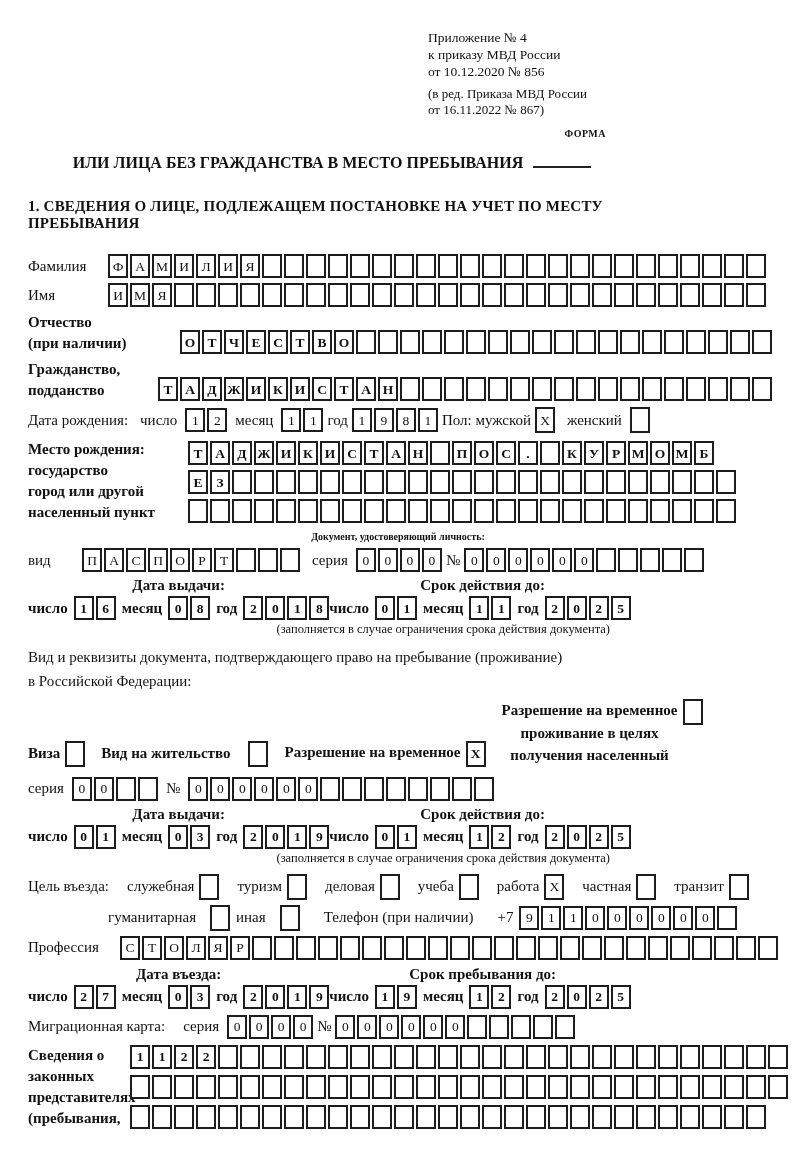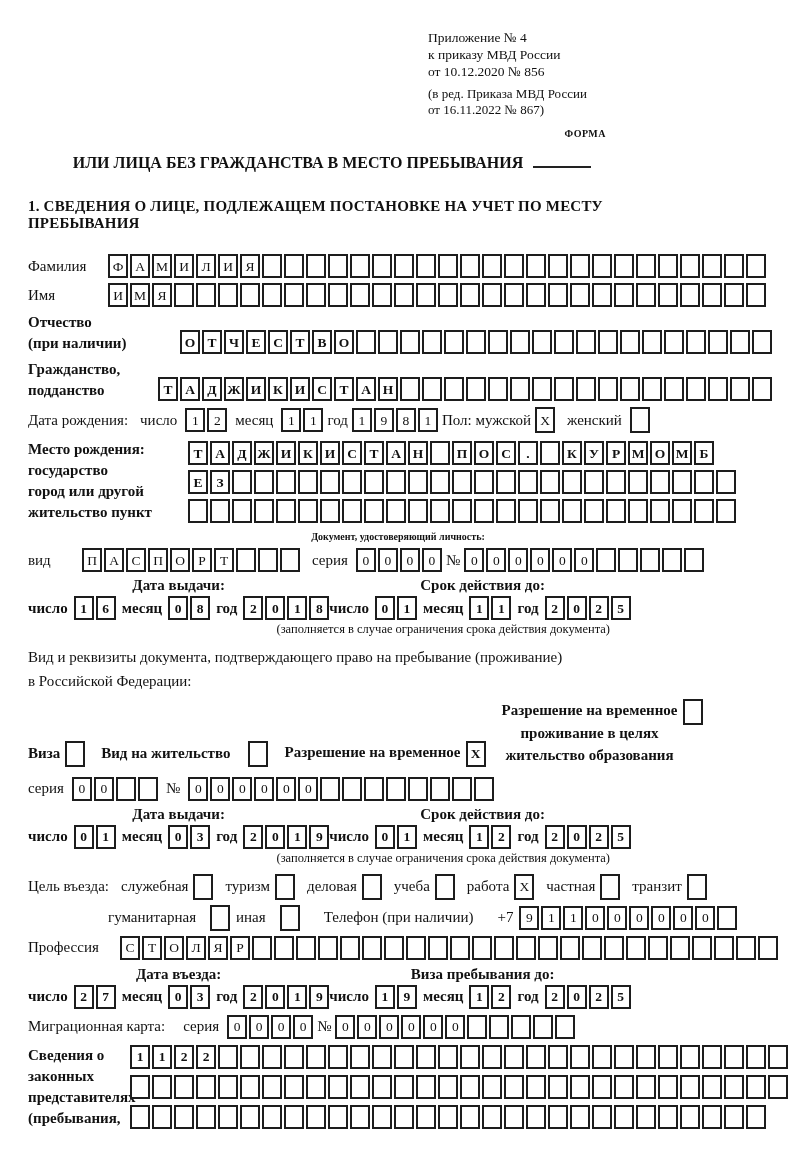--- a/index.html
+++ b/index.html
@@ -250,21 +250,21 @@
     <span class="cells cb">
         <span class="cell"></span>
       </span>
   </div>
 
   <div class="row top mt6">
     <span class="lbl stack" style="width:160px">
       <div>Место рождения:</div>
       <div>государство</div>
       <div>город или другой</div>
-      <div>жительство пункт</div>
+      <div>населенный пункт</div>
     </span>
     <span class="rows-gap">
       <span class="cells">
           <span class="cell">Т</span>
           <span class="cell">А</span>
           <span class="cell">Д</span>
           <span class="cell">Ж</span>
           <span class="cell">И</span>
           <span class="cell">К</span>
           <span class="cell">И</span>
@@ -457,21 +457,21 @@
         <div>Разрешение на временное</div>
       </span>
       <span class="cells cb">
           <span class="cell">X</span>
         </span>
     </span>
     <span class="opt" style="align-items:flex-start">
       <span class="center2">
         <div>Разрешение на временное</div>
         <div>проживание в целях</div>
-        <div>жительство образования</div>
+        <div>получения населенный</div>
       </span>
       <span class="cells cb">
           <span class="cell"></span>
         </span>
     </span>
   </div>
 
   <div class="row mt10">
     <span class="lbl">серия</span>
     <span class="gap8"></span>
@@ -543,21 +543,21 @@
             <span class="cell">2</span>
             <span class="cell">0</span>
             <span class="cell">2</span>
             <span class="cell">5</span>
           </span>
       </div>
     </div>
   </div>
   <div class="note">(заполняется в случае ограничения срока действия документа)</div>
 
-  <div class="row" style="gap:12px;">
+  <div class="row" style="gap:18px;">
     <span class="lbl">Цель въезда:</span>
     <span class="opt">
         <span class="txt">служебная</span>
         <span class="cells cb">
           <span class="cell"></span>
         </span>
       </span>
     <span class="opt">
         <span class="txt">туризм</span>
         <span class="cells cb">
@@ -682,21 +682,21 @@
         <span>год</span>
         <span class="cells">
             <span class="cell">2</span>
             <span class="cell">0</span>
             <span class="cell">1</span>
             <span class="cell">9</span>
           </span>
       </div>
     </div>
     <div class="date-col" style="width:370px">
-      <div class="cap">Виза пребывания до:</div>
+      <div class="cap">Срок пребывания до:</div>
       <div class="date-line">
         <span>число</span>
         <span class="cells">
             <span class="cell">1</span>
             <span class="cell">9</span>
           </span>
         <span>месяц</span>
         <span class="cells">
             <span class="cell">1</span>
             <span class="cell">2</span>

